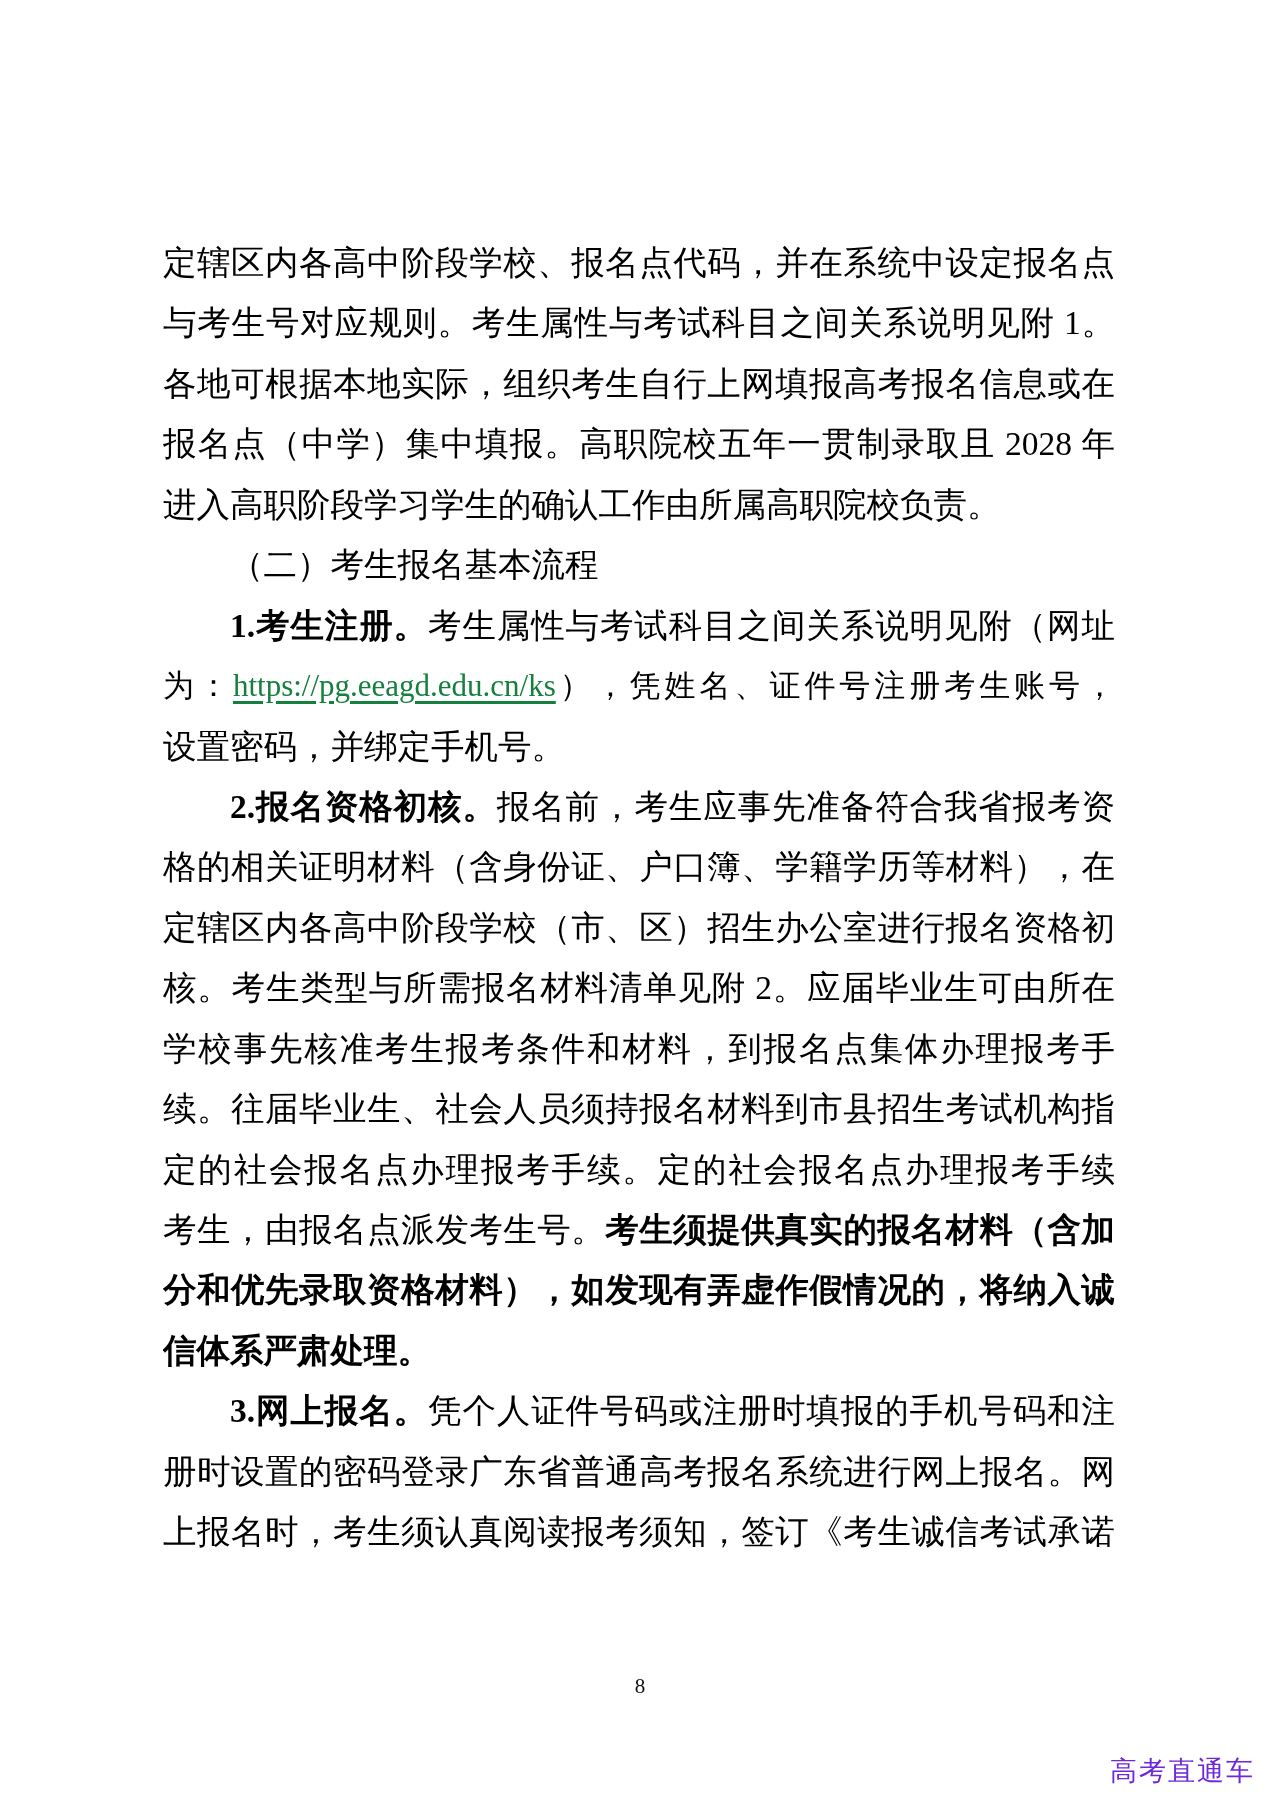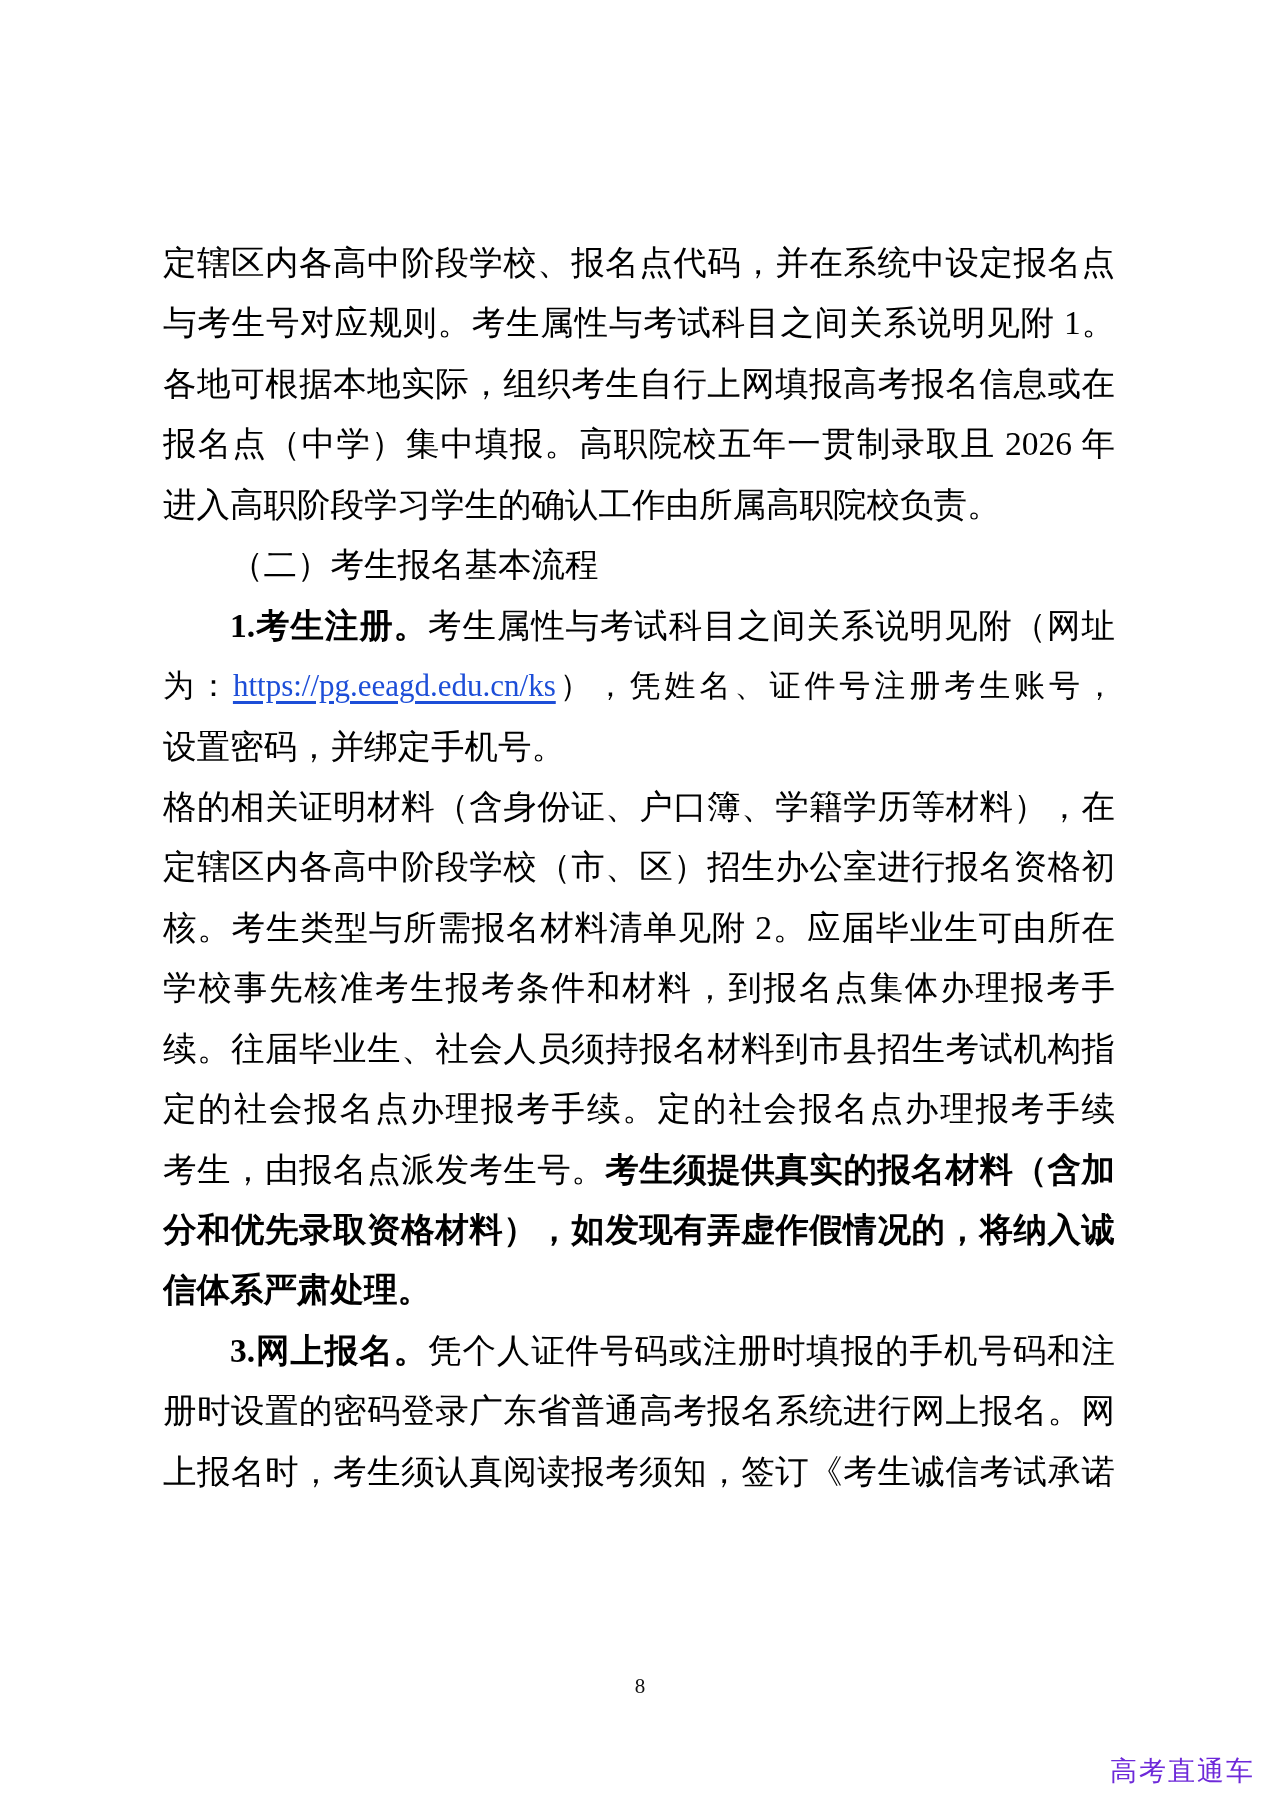--- a/index.html
+++ b/index.html
@@ -32,21 +32,21 @@
   .line.left {
     text-align: right;
     text-align-last: left;
   }
   .line.indent { text-indent: 2em; }
   .line.has-link { font-size: 31px; }
   .seg-normal { font-weight: 400; }
   .seg-bold { font-weight: 700; }
   .seg-kai { font-weight: 400; }
   .seg-link {
-    color: #1d4ed8;
+    color: #15803d;
     text-decoration: underline;
     text-underline-offset: 5px;
   }
   .page-number {
     position: absolute;
     left: 0;
     top: 1674px;
     width: 1280px;
     text-align: center;
     font-size: 21px;
@@ -62,26 +62,27 @@
     font-family: "Liberation Sans", "DejaVu Sans", sans-serif;
   }
 </style>
 </head>
 <body>
 
 <div class="doc">
     <div class="line justify"><span class="seg-normal">定辖区内各高中阶段学校、报名点代码，并在系统中设定报名点</span></div>
     <div class="line justify"><span class="seg-normal">与考生号对应规则。考生属性与考试科目之间关系说明见附 1。</span></div>
     <div class="line justify"><span class="seg-normal">各地可根据本地实际，组织考生自行上网填报高考报名信息或在</span></div>
-    <div class="line justify"><span class="seg-normal">报名点（中学）集中填报。高职院校五年一贯制录取且 2026 年</span></div>
+    <div class="line justify"><span class="seg-normal">报名点（中学）集中填报。高职院校五年一贯制录取且 2028 年</span></div>
     <div class="line left"><span class="seg-normal">进入高职阶段学习学生的确认工作由所属高职院校负责。</span></div>
     <div class="line left indent"><span class="seg-kai">（二）考生报名基本流程</span></div>
     <div class="line justify indent"><span class="seg-bold">1.考生注册。</span><span class="seg-normal">考生属性与考试科目之间关系说明见附（网址</span></div>
     <div class="line justify has-link"><span class="seg-normal">为：</span><a href="#" class="seg-link">https://pg.eeagd.edu.cn/ks</a><span class="seg-normal">），凭姓名、证件号注册考生账号，</span></div>
     <div class="line left"><span class="seg-normal">设置密码，并绑定手机号。</span></div>
+    <div class="line justify indent"><span class="seg-bold">2.报名资格初核。</span><span class="seg-normal">报名前，考生应事先准备符合我省报考资</span></div>
     <div class="line justify"><span class="seg-normal">格的相关证明材料（含身份证、户口簿、学籍学历等材料），在</span></div>
     <div class="line justify"><span class="seg-normal">定辖区内各高中阶段学校（市、区）招生办公室进行报名资格初</span></div>
     <div class="line justify"><span class="seg-normal">核。考生类型与所需报名材料清单见附 2。应届毕业生可由所在</span></div>
     <div class="line justify"><span class="seg-normal">学校事先核准考生报考条件和材料，到报名点集体办理报考手</span></div>
     <div class="line justify"><span class="seg-normal">续。往届毕业生、社会人员须持报名材料到市县招生考试机构指</span></div>
     <div class="line justify"><span class="seg-normal">定的社会报名点办理报考手续。定的社会报名点办理报考手续</span></div>
     <div class="line justify"><span class="seg-normal">考生，由报名点派发考生号。</span><span class="seg-bold">考生须提供真实的报名材料（含加</span></div>
     <div class="line justify"><span class="seg-bold">分和优先录取资格材料），如发现有弄虚作假情况的，将纳入诚</span></div>
     <div class="line left"><span class="seg-bold">信体系严肃处理。</span></div>
     <div class="line justify indent"><span class="seg-bold">3.网上报名。</span><span class="seg-normal">凭个人证件号码或注册时填报的手机号码和注</span></div>

